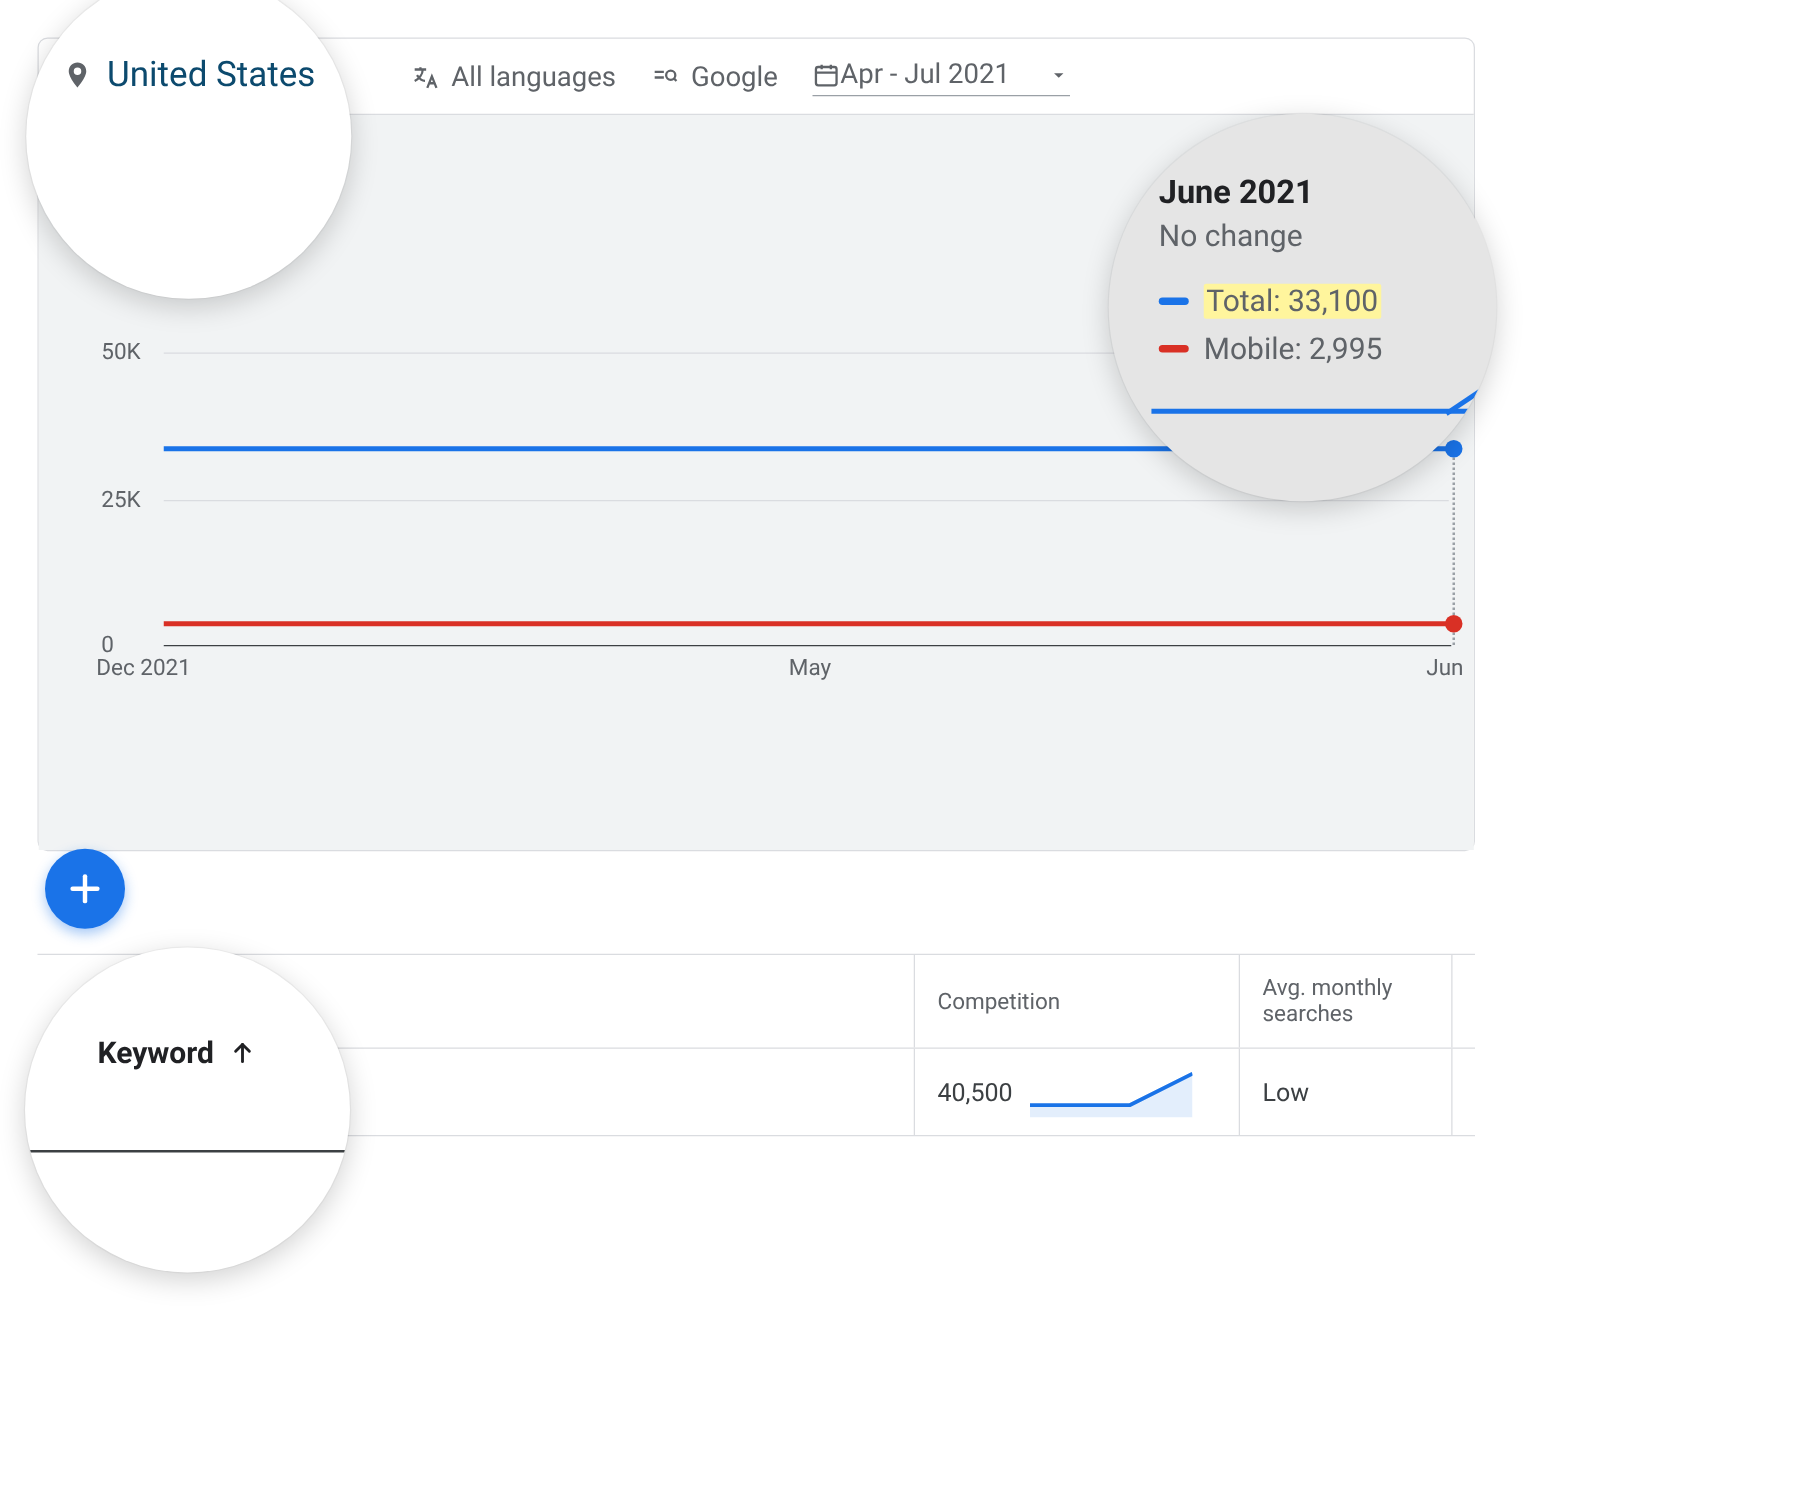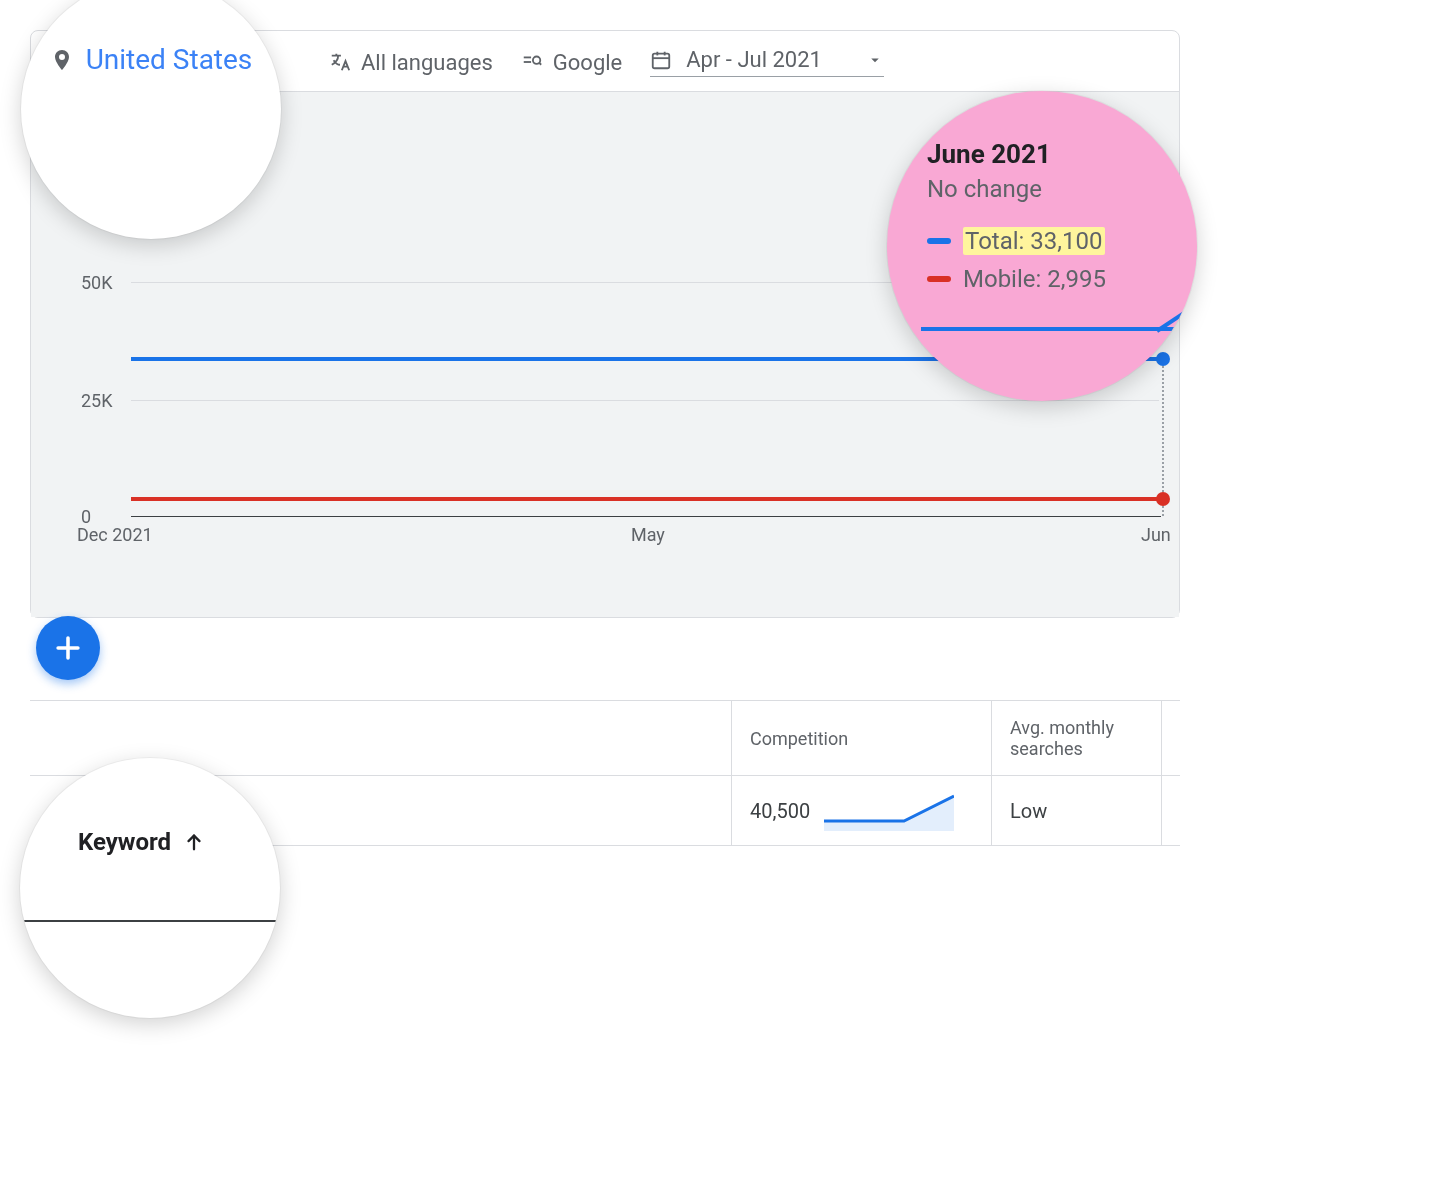--- a/index.html
+++ b/index.html
@@ -35,27 +35,27 @@
     display: flex;
     align-items: center;
     gap: 10px;
     color: #5f6368;
     white-space: nowrap;
   }
   .filter-item .icn { color: #5f6368; display: flex; }
   .date-item {
     border-bottom: 1px solid #9aa0a6;
     padding-bottom: 4px;
-    gap: 14px;
+    gap: 0;
   }
   .caret-down { color:#5f6368; }
   
   .chart-area {
     background: #f1f3f4;
-    height: 525px;
+    height: 588px;
     position: relative;
     padding: 0 40px 0 40px;
   }
   .chart-inner {
     position: absolute;
     inset: 0;
   }
   .ylabel {
     position: absolute;
     left: 50px;
@@ -123,21 +123,21 @@
     justify-content:center;
     overflow:hidden;
     z-index:5;
   }
   .mag-location-inner {
     display:flex;
     align-items:center;
     gap:12px;
     margin-top:64px;
     font-size:28px;
-    color:#3b82f6;
+    color:#0c4a6e;
   }
   
   .mag-keyword {
     position:absolute;
     left:-10px; top:650px;
     width:260px; height:260px;
     border-radius:50%;
     background:#fff;
     box-shadow:0 6px 22px rgba(0,0,0,0.18), 0 0 0 1px rgba(0,0,0,0.04);
     display:flex;
@@ -163,21 +163,21 @@
     font-size:24px;
     color:#3c4043;
     padding: 28px 0 0 58px;
   }
   
   .mag-tooltip {
     position:absolute;
     right:-18px; top:60px;
     width:310px; height:310px;
     border-radius:50%;
-    background:#f9a8d4;
+    background:#e5e5e5;
     box-shadow:0 6px 22px rgba(0,0,0,0.18), 0 0 0 1px rgba(0,0,0,0.04);
     overflow:hidden;
     z-index:5;
     padding: 48px 30px 0 40px;
   }
   .tt-title { font-size:26px; font-weight:700; color:#202124; margin-bottom:6px;}
   .tt-sub { font-size:24px; color:#5f6368; margin-bottom:24px;}
   .tt-row { display:flex; align-items:center; gap:12px; font-size:24px; color:#5f6368; margin-bottom:10px;}
   .tt-swatch { width:24px; height:6px; border-radius:3px;}
   .sw-blue { background:#1a73e8;}

